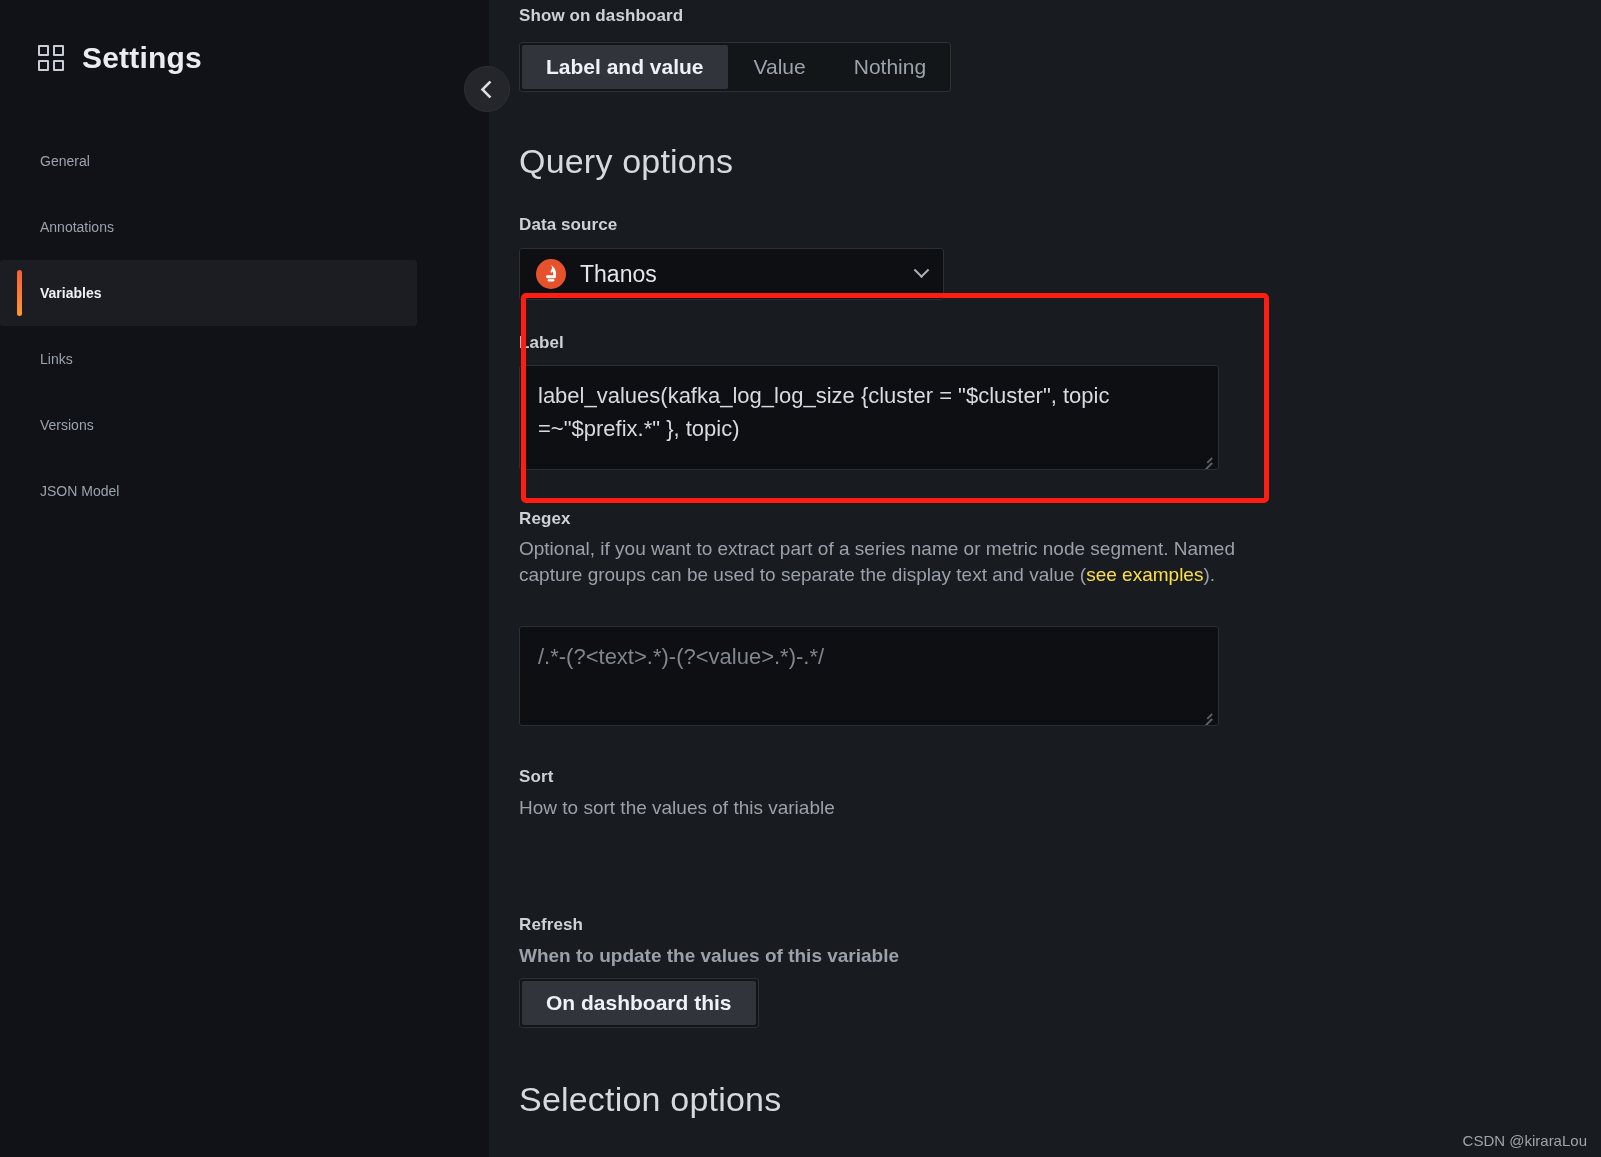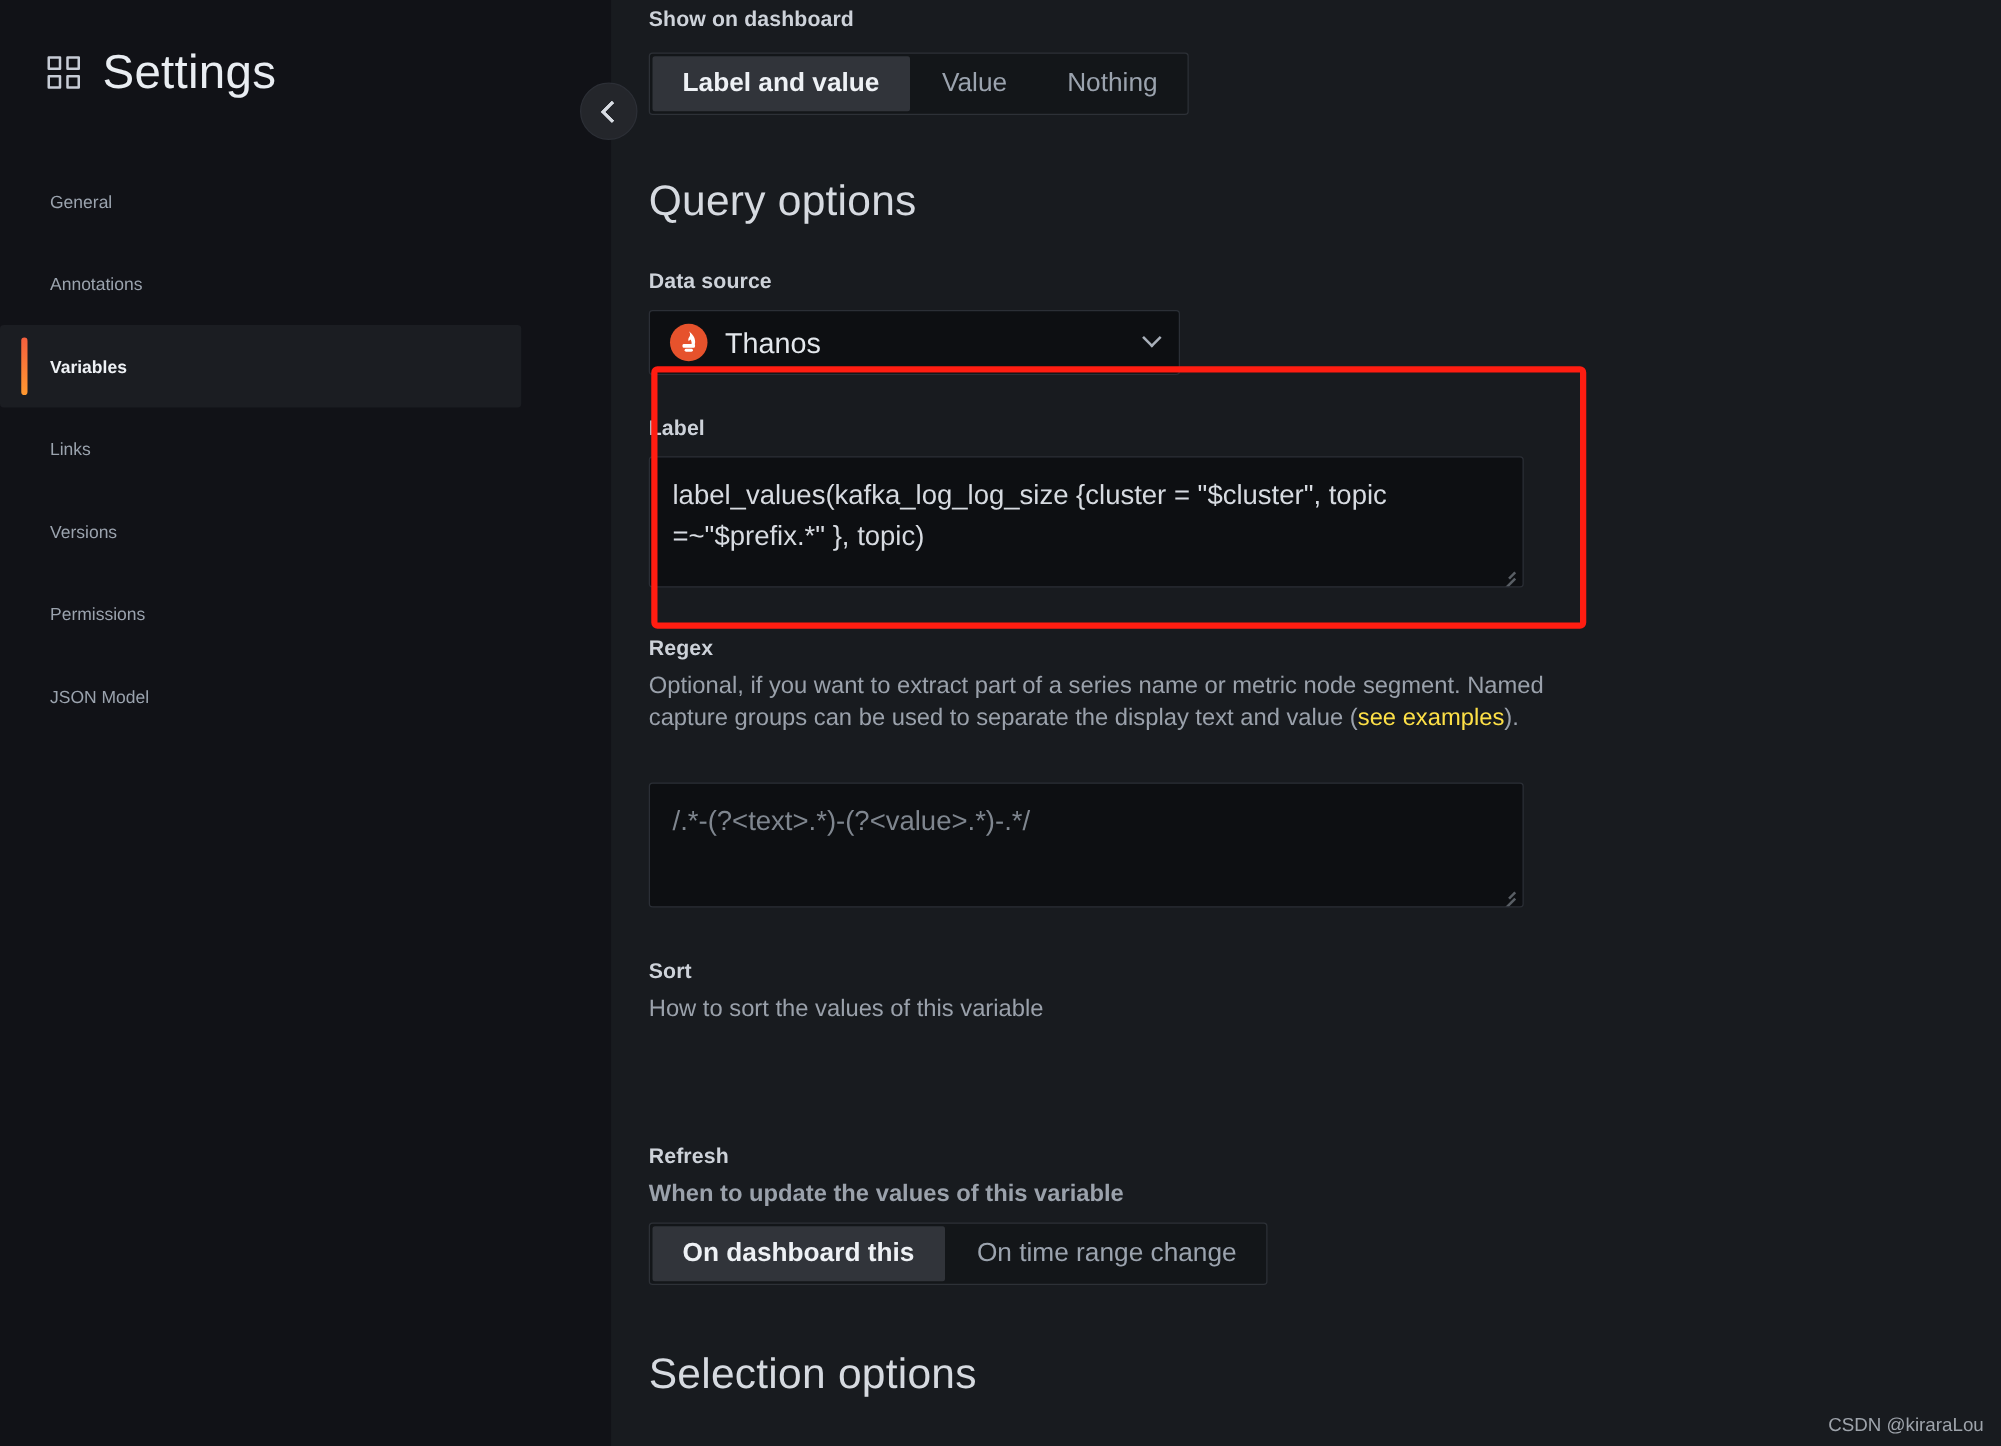--- a/index.html
+++ b/index.html
@@ -66,22 +66,22 @@
     gap: 4px;
   }
   .apps-icon i {
     display: block;
     width: 11px;
     height: 11px;
     border: 2px solid #c7ccd6;
     border-radius: 1px;
   }
   .settings-title {
-    font-size: 38px;
-    font-weight: 400;
+    font-size: 30px;
+    font-weight: 700;
     color: #e9edf2;
     letter-spacing: 0.2px;
   }
 
   .nav {
     margin-top: 42px;
     padding-right: 72px;
   }
   .nav-item {
     position: relative;
@@ -327,23 +327,20 @@
           <span>Annotations</span>
         </div>
       <div class="nav-item active">
           <span>Variables</span>
         </div>
       <div class="nav-item">
           <span>Links</span>
         </div>
       <div class="nav-item">
           <span>Versions</span>
-        </div>
-      <div class="nav-item">
-          <span>Permissions</span>
         </div>
       <div class="nav-item">
           <span>JSON Model</span>
         </div>
     </nav>
   </aside>
 
   <div class="collapse-btn">
     <span class="chev-left"></span>
   </div>
@@ -413,23 +410,20 @@
       <div class="abs" style="left:0; top:915px;">
         <span class="field-label">Refresh</span>
       </div>
       <div class="abs field-desc" style="left:0; top:943px;font-weight:bold;">
         <span>When to update the values of this variable</span>
       </div>
       <div class="abs radio-group" style="left:0; top:978px;">
         <div class="radio-opt selected">
             <span>On dashboard this</span>
           </div>
-        <div class="radio-opt">
-            <span>On time range change</span>
-          </div>
       </div>
 
       <div class="abs" style="left:0; top:1080px;">
         <span class="section-title">Selection options</span>
       </div>
 
     </div>
   </main>
 
   <div class="red-box" style="left:521px; top:293px; width:748px; height:210px;"></div>

